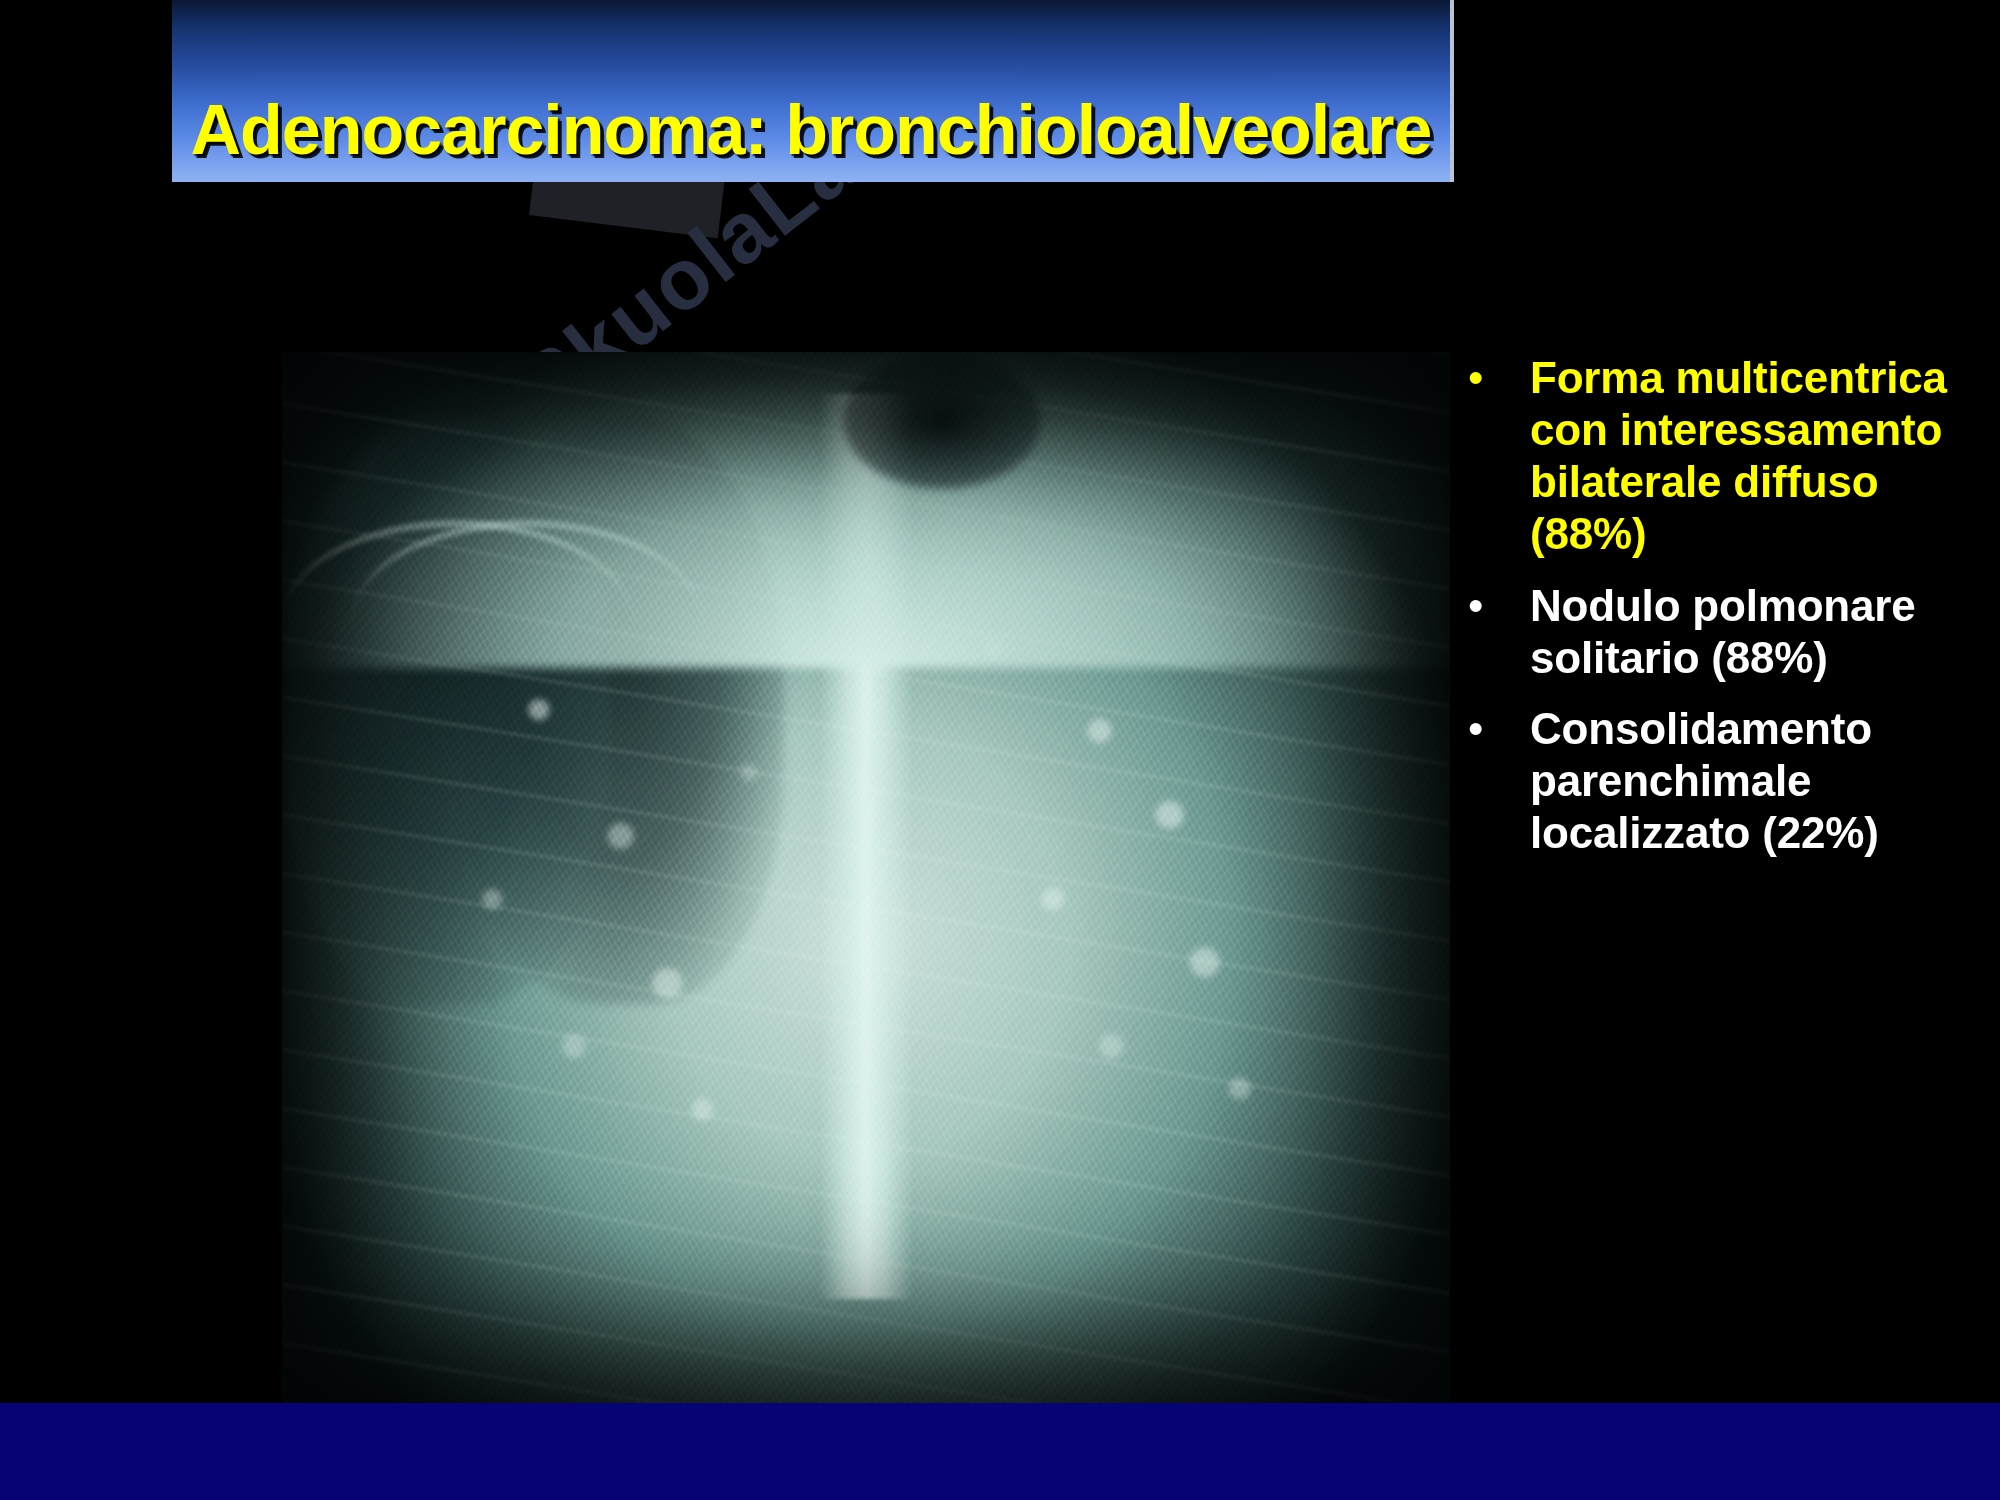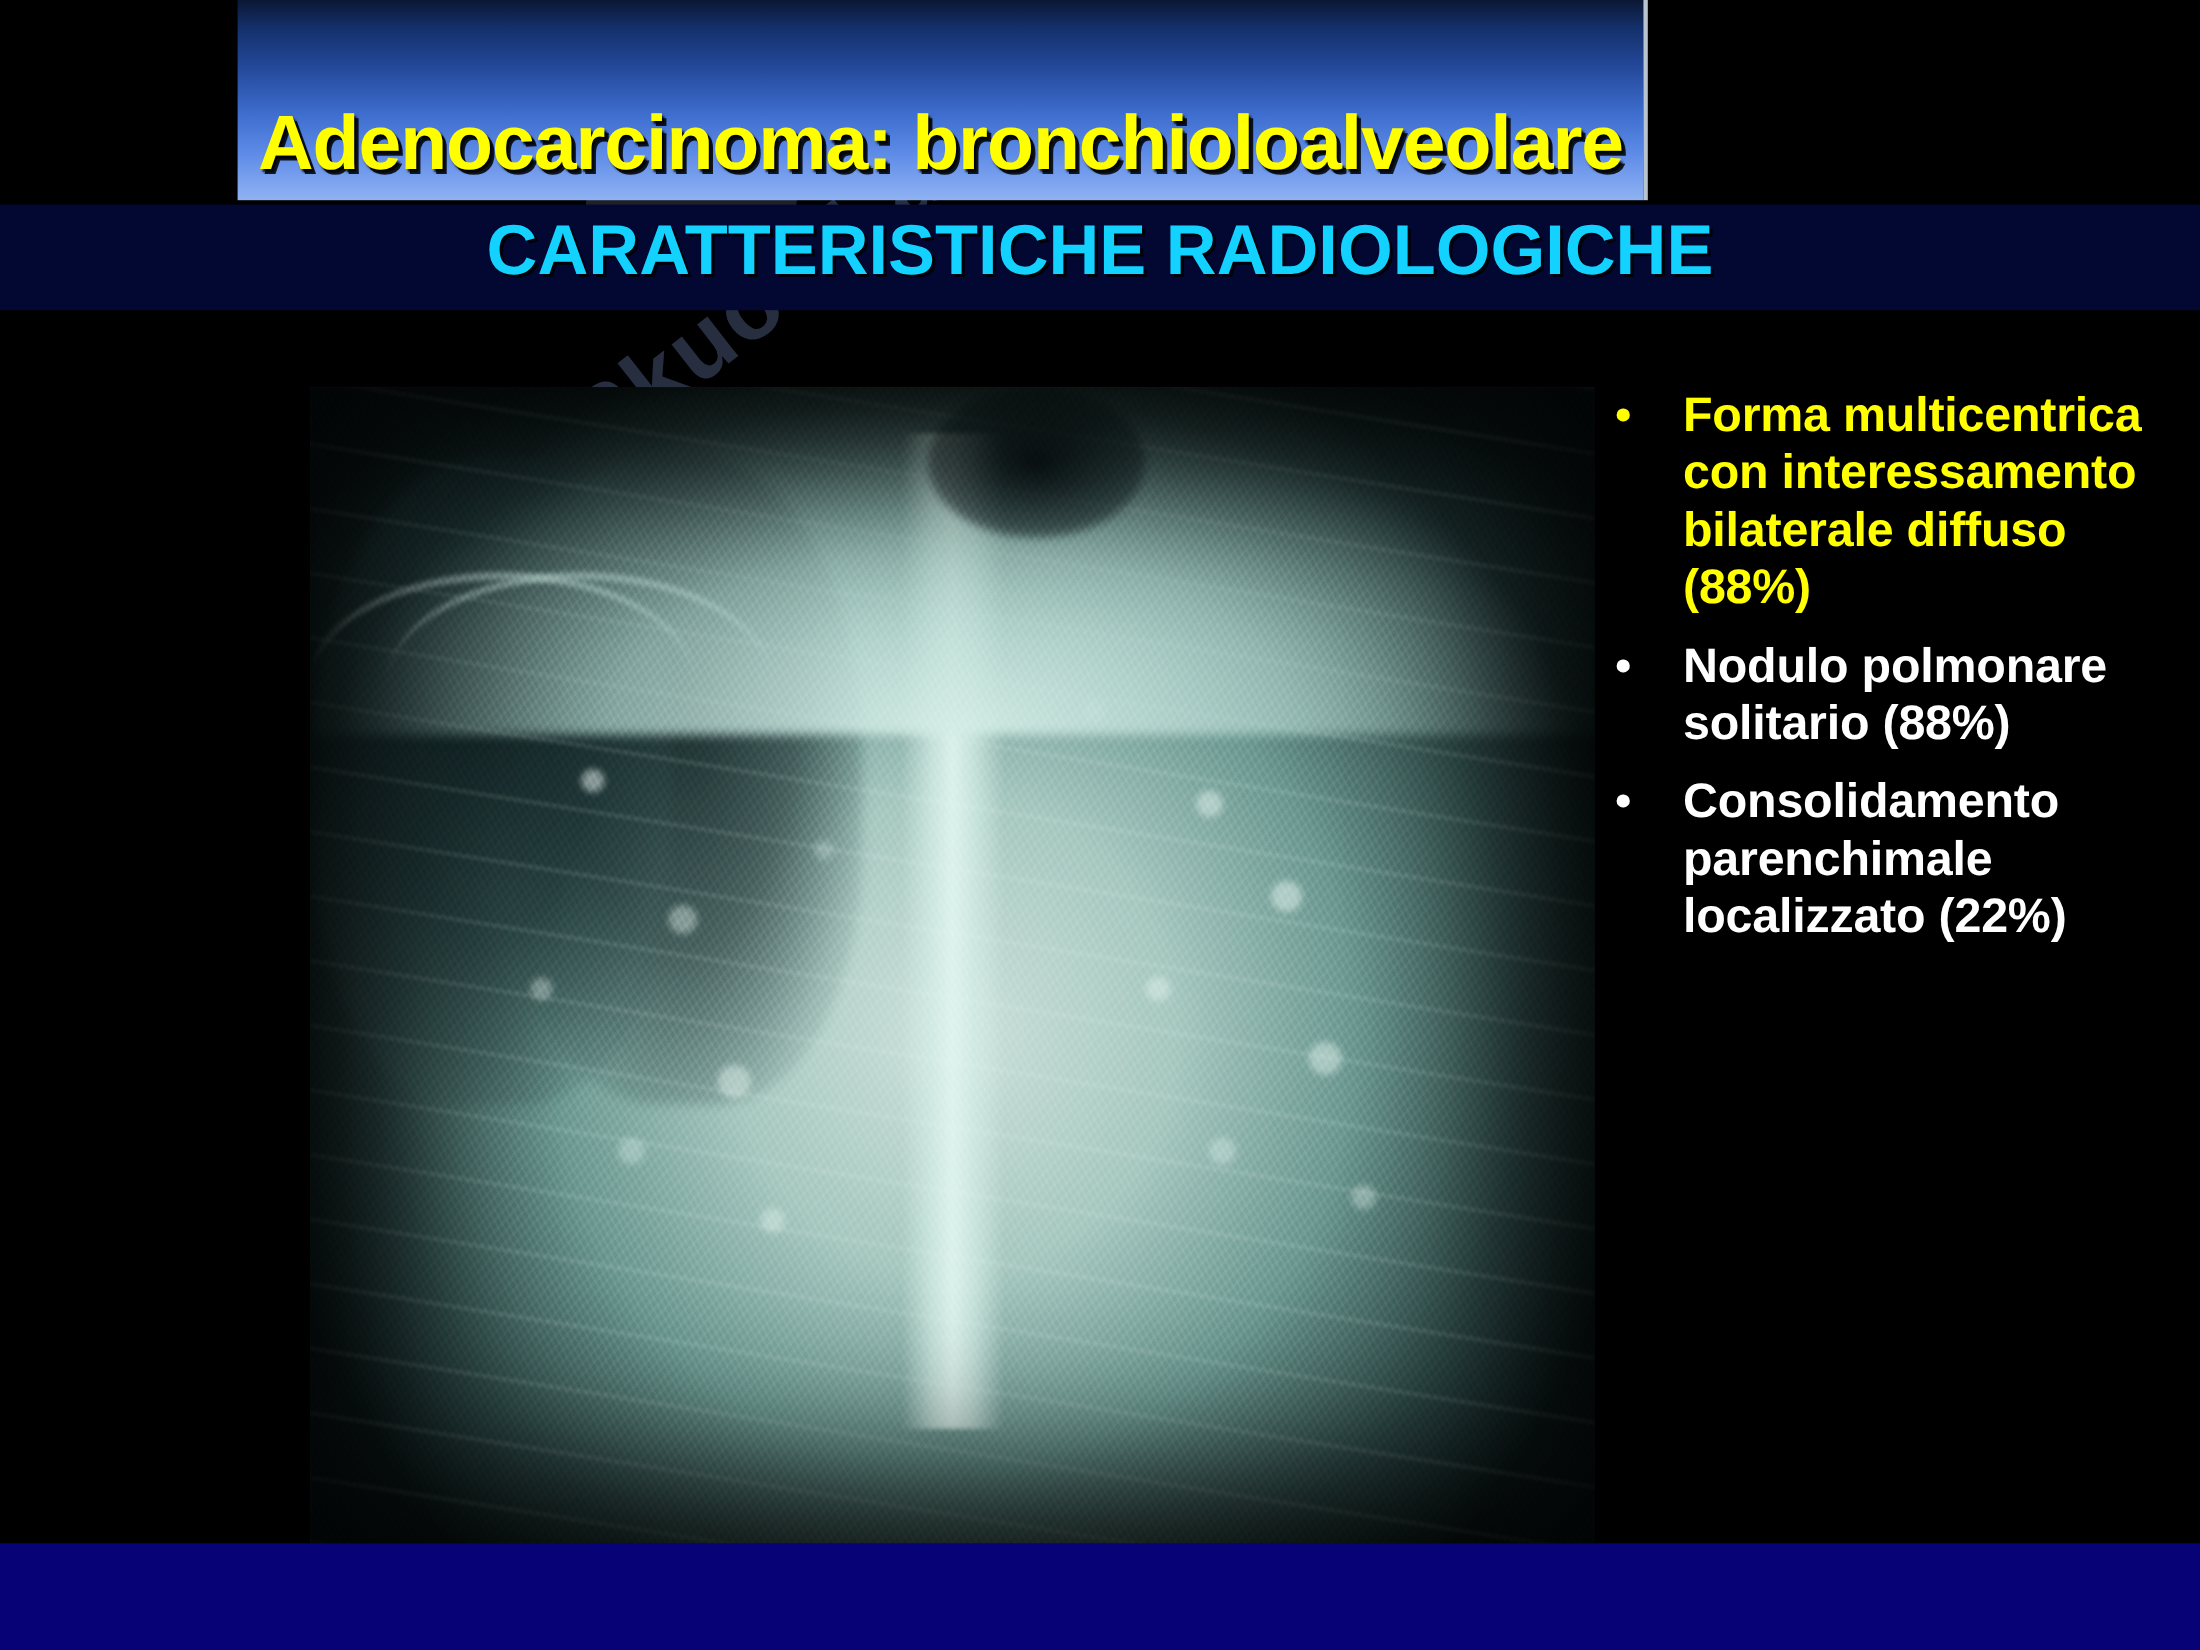--- a/index.html
+++ b/index.html
@@ -34,21 +34,20 @@
   }
 
   
   #title-band{
     position:absolute;left:172px;top:0px;width:1278px;height:182px;
     background:linear-gradient(to bottom,
       #0b1733 0%, #14306b 14%, #24499b 34%,
       #3f6fd0 58%, #5c8ae6 76%, #7ba2ef 90%, #8fb2f2 100%);
     z-index:10;
     border-right:4px solid #b9c4cf;
-    margin-left:44px;
   }
   #title-text{
     position:absolute;left:0;right:0;bottom:12px;
     text-align:center;
     font-size:70px;font-weight:bold;
     color:#ffff00;
     letter-spacing:-1px;
     text-shadow:4px 4px 0 rgba(0,0,0,.85), 2px 2px 2px rgba(0,0,0,.9);
     white-space:nowrap;
   }
@@ -181,23 +180,20 @@
   <div class="watermark">
     <div class="wm-diamond"></div>
     <div class="wm-mark">✦</div>
     <div class="wm-text">SkuolaLab</div>
   </div>
 
   <div id="title-band">
     <div id="title-text">Adenocarcinoma: bronchioloalveolare</div>
   </div>
 
-  <div id="subtitle-band">
-    <div id="subtitle-text">CARATTERISTICHE RADIOLOGICHE</div>
-  </div>
 
   <div id="xray-wrap" aria-label="Radiografia del torace con infiltrati bilaterali diffusi">
     <div class="xr-layer xr-base"></div>
     <div class="xr-layer xr-lungL"></div>
     <div class="xr-layer xr-lungR"></div>
     <div class="xr-layer xr-spine"></div>
     <div class="xr-layer xr-mottle"></div>
     <div class="xr-layer xr-ribs"></div>
     <div class="xr-layer xr-clavL"></div>
     <div class="xr-layer xr-clavR"></div>

